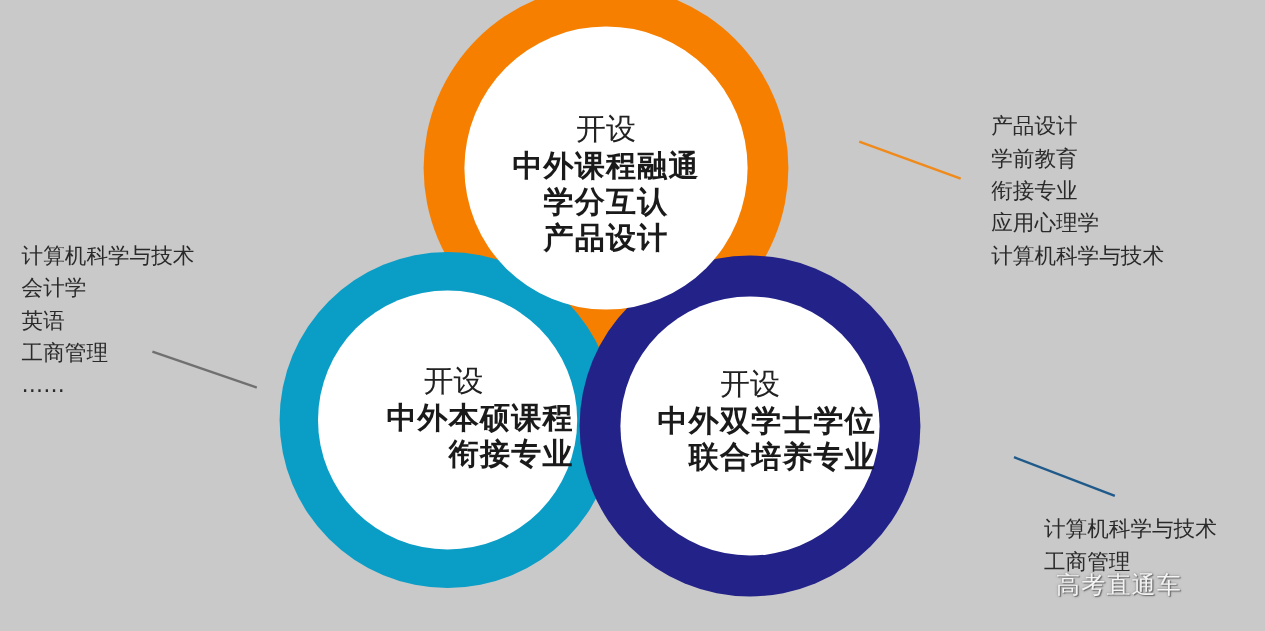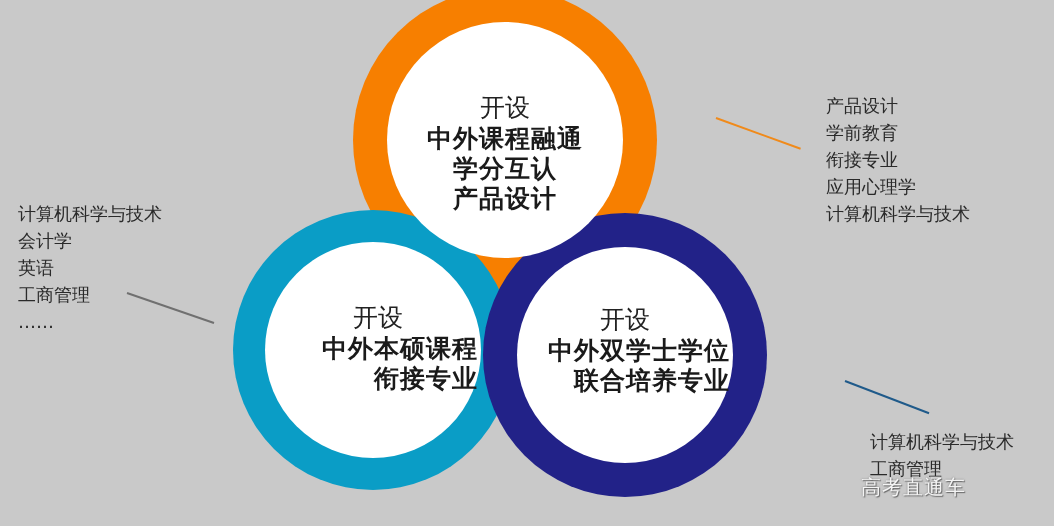--- a/index.html
+++ b/index.html
@@ -76,14 +76,14 @@
     <div>英语</div>
     <div>工商管理</div>
     <div>……</div>
   </div>
 
   <div class="list" style="left:870px;top:428px;">
     <div>计算机科学与技术</div>
     <div>工商管理</div>
   </div>
 
-  <div class="watermark" style="left:861px;top:474px;">高考直通车</div>
+  <div class="watermark" style="left:880px;top:474px;">高考直通车</div>
 </div>
 
 </body></html>

